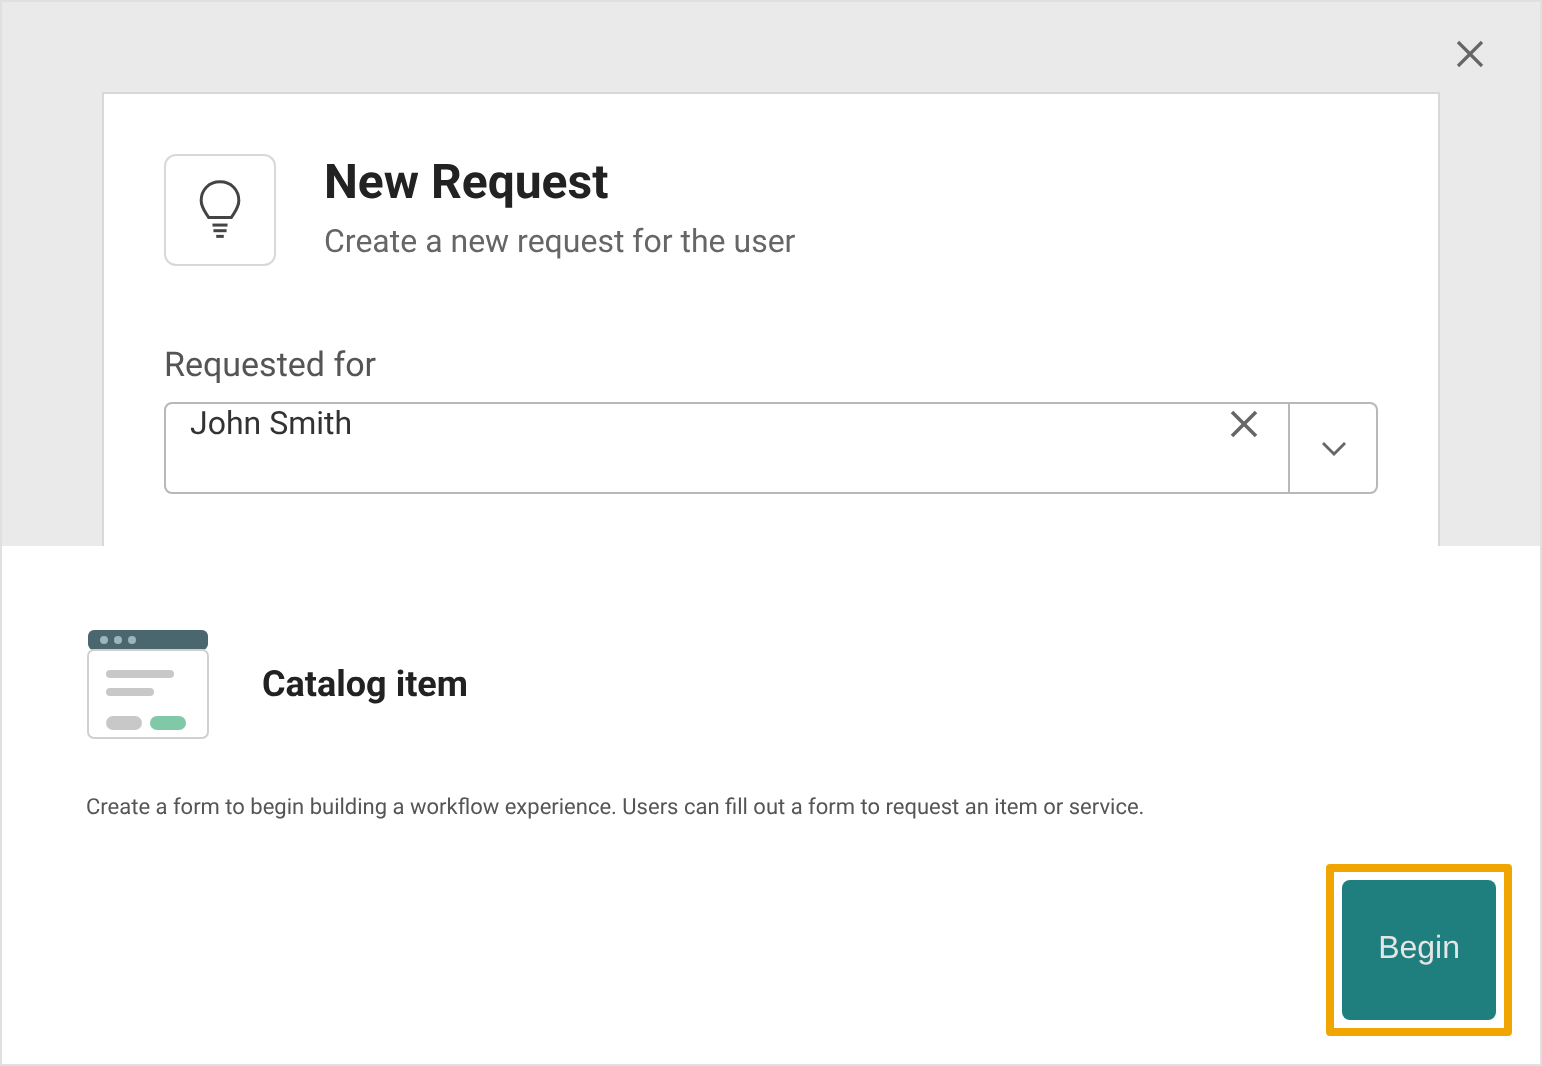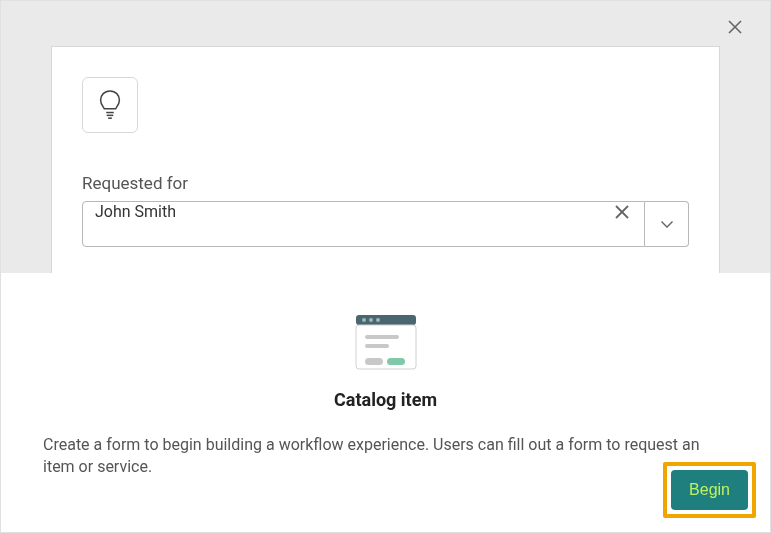--- a/index.html
+++ b/index.html
@@ -120,54 +120,53 @@
     .combo-toggle svg { width: 12px; height: 8px; color: #666; }
     .bottom-section {
       background: #ffffff;
       padding: 38px 42px 20px 42px;
       position: relative;
       height: 259px;
     }
     .catalog-header {
       display: flex;
       align-items: center;
-      gap: 16px;
+      gap: 26px;
       margin-bottom: 24px;
-      flex-direction: column;
     }
     .catalog-icon {
       width: 62px;
       height: 62px;
       flex-shrink: 0;
     }
     .catalog-title {
       font-size: 18px;
       font-weight: 700;
       color: #222;
     }
     .catalog-desc {
-      font-size: 16px;
+      font-size: 11px;
       color: #555;
       line-height: 1.35;
       max-width: 680px;
     }
     .begin-wrap {
       position: absolute;
       bottom: 14px;
       right: 14px;
       border: 4px solid #f0a500;
       padding: 4px;
       border-radius: 2px;
     }
     .begin-btn {
       background: #1f7e7e;
-      color: #bef264;
+      color: #e5e5e5;
       border: none;
       border-radius: 4px;
-      padding: 11px 18px;
+      padding: 26px 18px;
       font-size: 16px;
       cursor: pointer;
     }
   </style>
 </head>
 <body>
 
 <div class="outer-border">
 
   <div class="top-section">
@@ -180,20 +179,24 @@
 
     <div class="modal-card">
       <div class="modal-header">
         <div class="lightbulb-box">
           <svg viewBox="0 0 28 34" fill="none" stroke="currentColor" stroke-width="1.6">
             <path d="M14 2 C8 2 4 6.5 4 12 C4 16 6.5 18.5 8 21 L20 21 C21.5 18.5 24 16 24 12 C24 6.5 20 2 14 2 Z"></path>
             <line x1="10" y1="25" x2="18" y2="25"></line>
             <line x1="10.5" y1="28" x2="17.5" y2="28"></line>
             <line x1="12" y1="31" x2="16" y2="31"></line>
           </svg>
+        </div>
+        <div>
+          <div class="modal-title">New Request</div>
+          <div class="modal-subtitle">Create a new request for the user</div>
         </div>
       </div>
 
       <div class="field-label">Requested for</div>
       <div class="combo-wrap">
         <div class="combo-input">
           <span class="combo-value">John Smith</span>
           <span class="combo-clear">
             <svg viewBox="0 0 14 14" stroke="currentColor" stroke-width="1.8" fill="none">
               <line x1="1" y1="1" x2="13" y2="13"></line>

